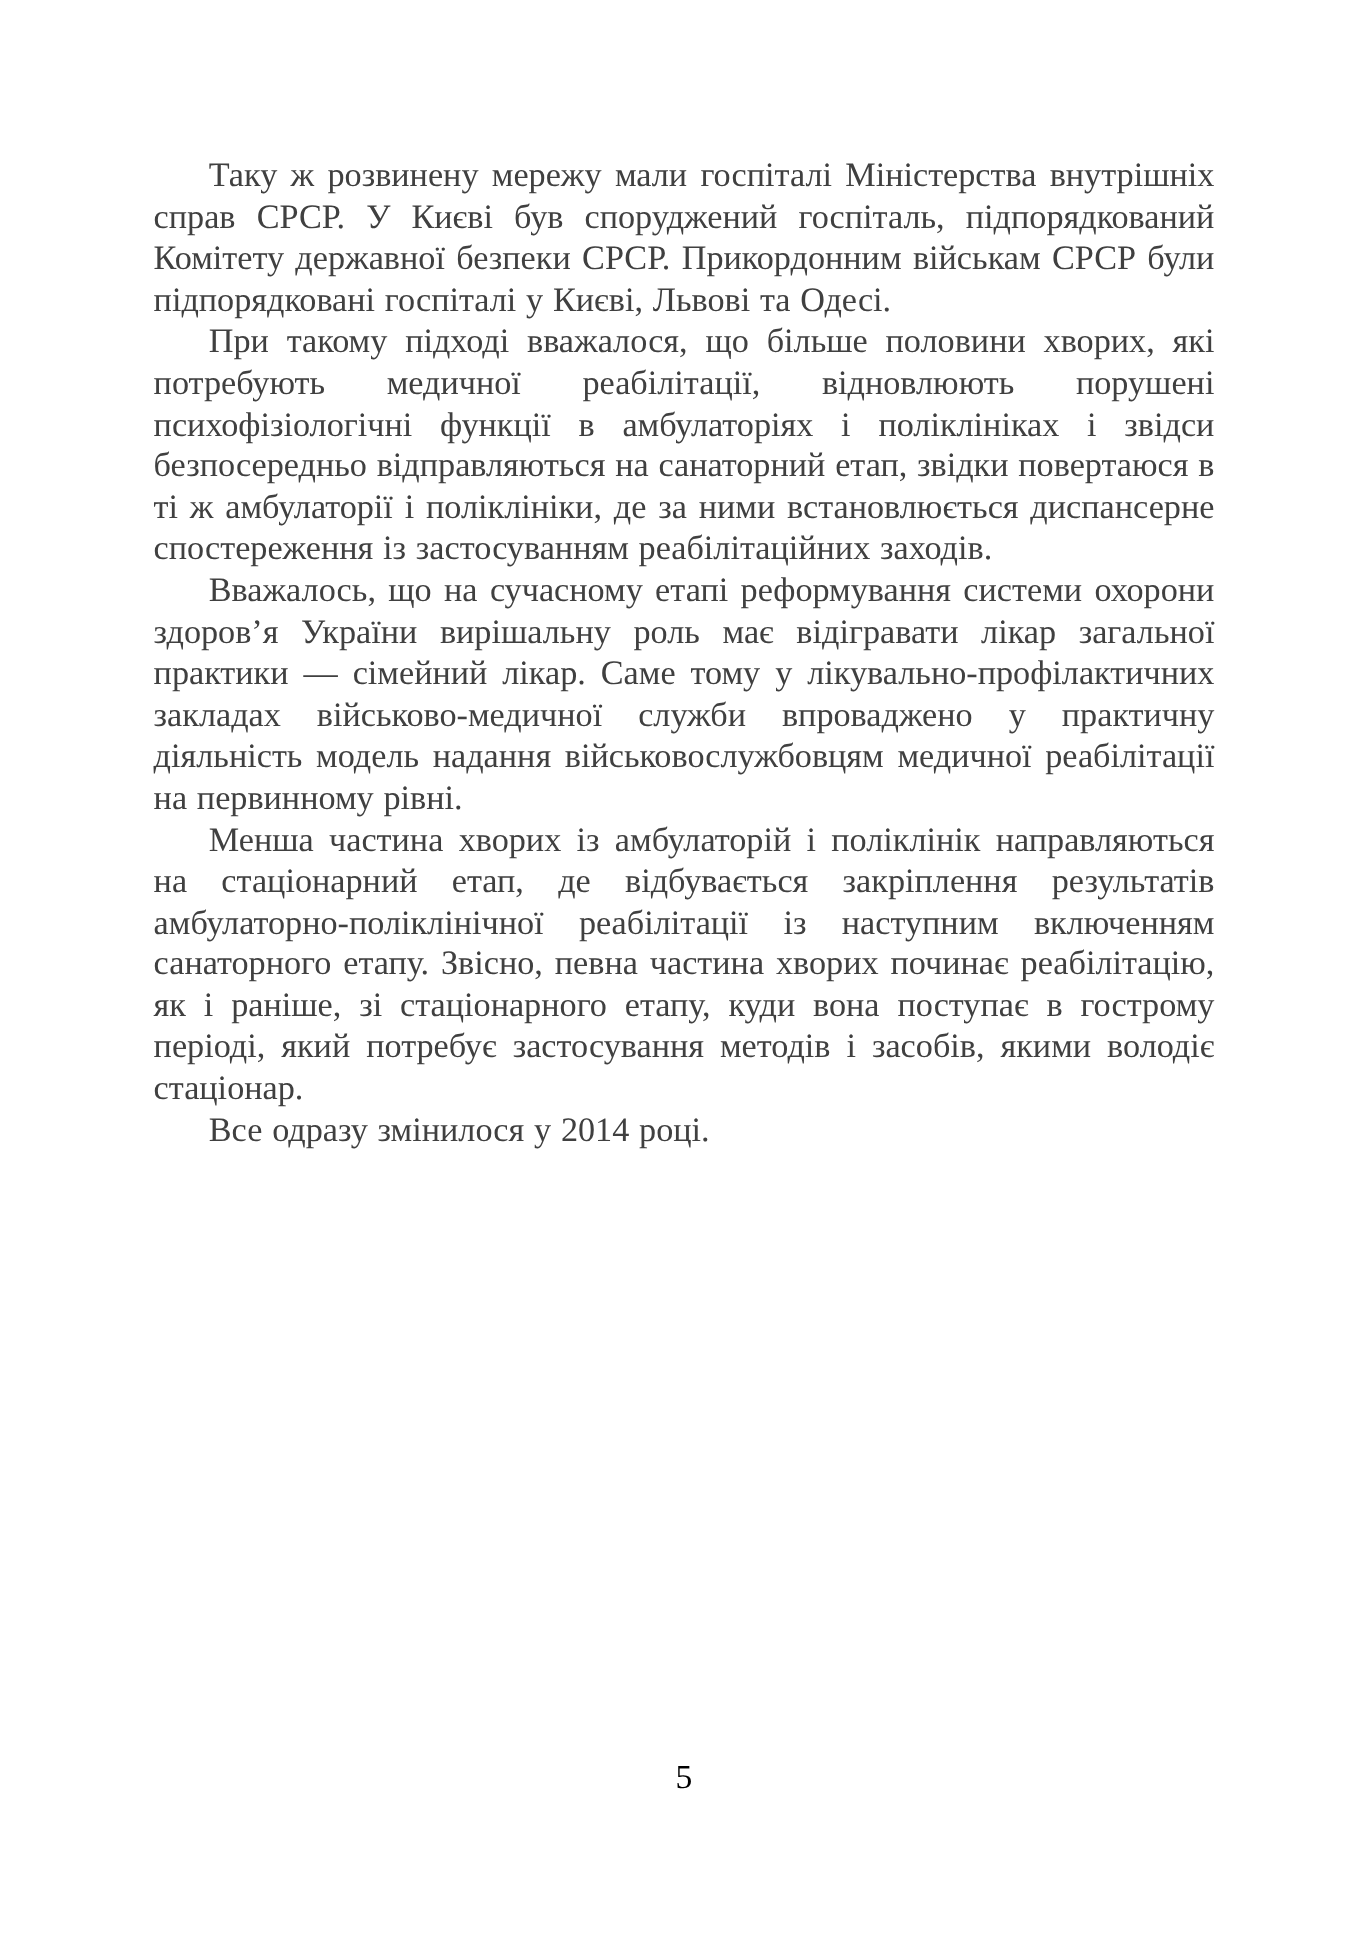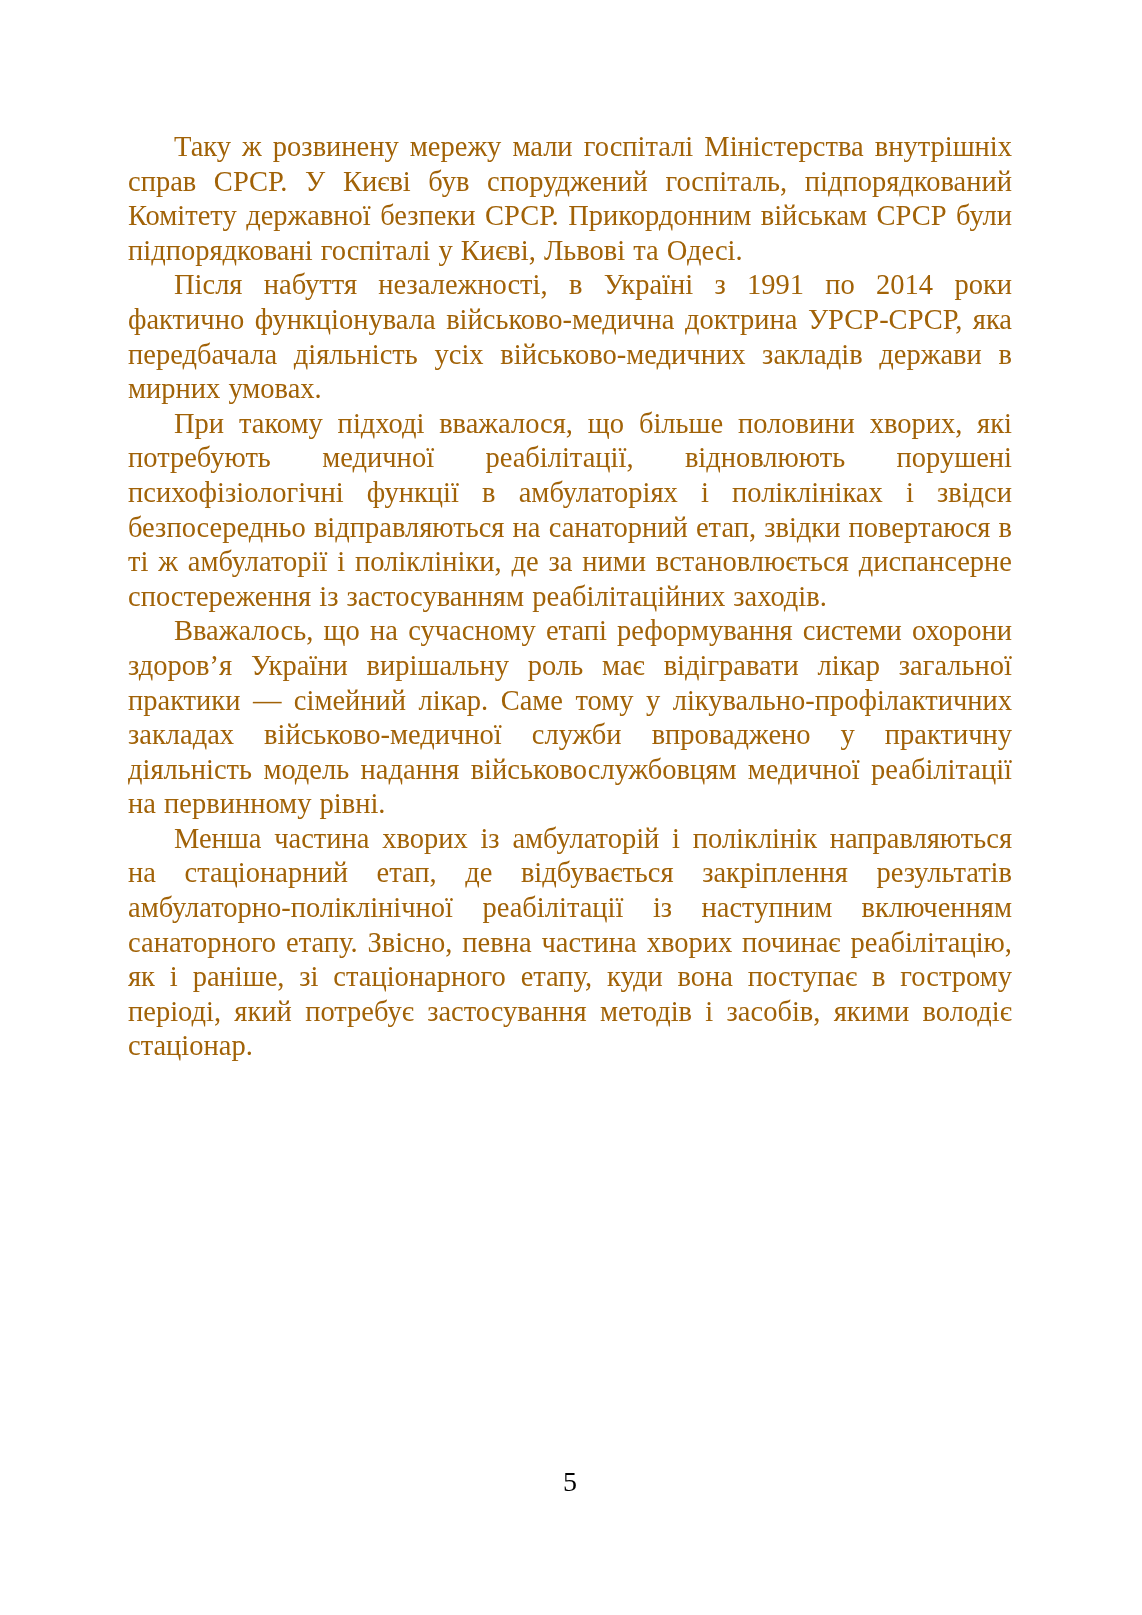--- a/index.html
+++ b/index.html
@@ -30,37 +30,37 @@
   }
   .text-block p {
     margin: 0;
     padding: 0;
     font-size: 28.5px;
     line-height: 34.6px;
     text-align: justify;
     text-align-last: left;
     text-indent: 46px;
     word-spacing: 1px;
-    color: #a16207;
+    color: #404040;
   }
   .page-number {
     position: absolute;
     left: 128px;
     width: 884px;
     top: 1466px;
     text-align: center;
     font-size: 28px;
     color: #000000;
   }
 </style>
 </head>
 <body>
 
 <div class="page">
   <div class="text-block">
     <p>Таку ж розвинену мережу мали госпіталі Міністерства внутрішніх справ СРСР. У Києві був споруджений госпіталь, підпорядкований Комітету державної безпеки СРСР. Прикордонним військам СРСР були підпорядковані госпіталі у Києві, Львові та Одесі.</p>
-    <p>Після набуття незалежності, в Україні з 1991 по 2014 роки фактично функціонувала військово-медична доктрина УРСР-СРСР, яка передбачала діяльність усіх військово-медичних закладів держави в мирних умовах.</p>
     <p>При такому підході вважалося, що більше половини хворих, які потребують медичної реабілітації, відновлюють порушені психофізіологічні функції в амбулаторіях і поліклініках і звідси безпосередньо відправляються на санаторний етап, звідки повертаюся в ті ж амбулаторії і поліклініки, де за ними встановлюється диспансерне спостереження із застосуванням реабілітаційних заходів.</p>
     <p>Вважалось, що на сучасному етапі реформування системи охорони здоров’я України вирішальну роль має відігравати лікар загальної практики — сімейний лікар. Саме тому у лікувально-профілактичних закладах військово-медичної служби впроваджено у практичну діяльність модель надання військовослужбовцям медичної реабілітації на первинному рівні.</p>
     <p>Менша частина хворих із амбулаторій і поліклінік направляються на стаціонарний етап, де відбувається закріплення результатів амбулаторно-поліклінічної реабілітації із наступним включенням санаторного етапу. Звісно, певна частина хворих починає реабілітацію, як і раніше, зі стаціонарного етапу, куди вона поступає в гострому періоді, який потребує застосування методів і засобів, якими володіє стаціонар.</p>
+    <p>Все одразу змінилося у 2014 році.</p>
   </div>
   <div class="page-number">5</div>
 </div>
 
 </body></html>

